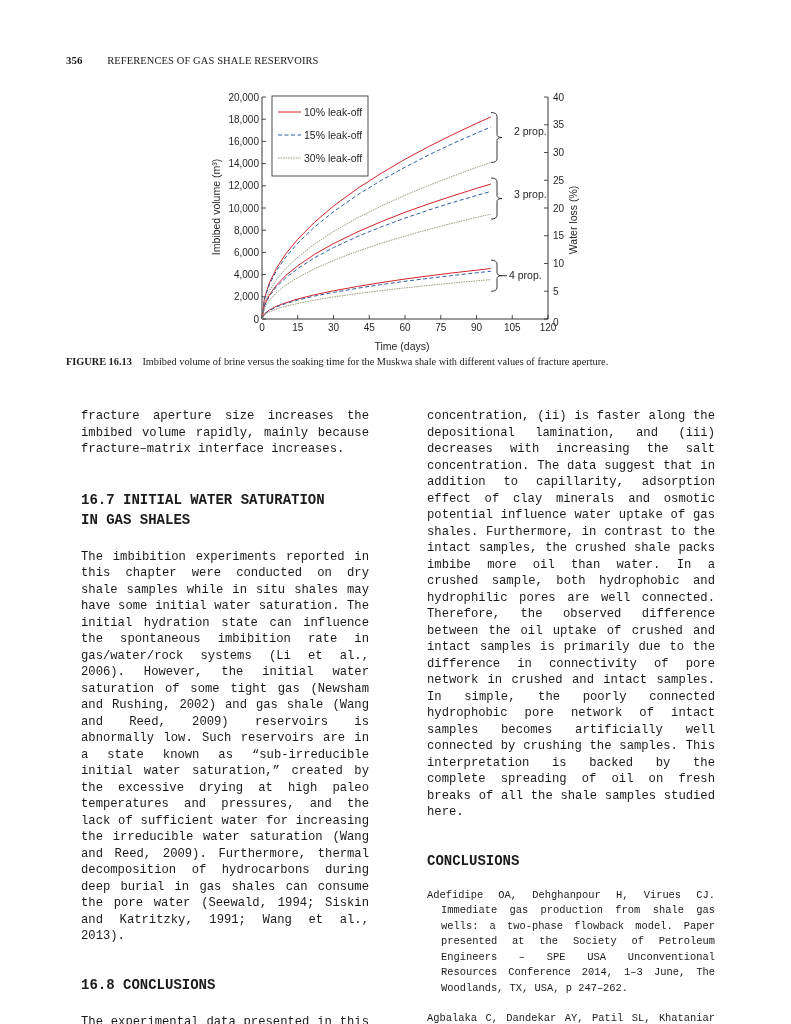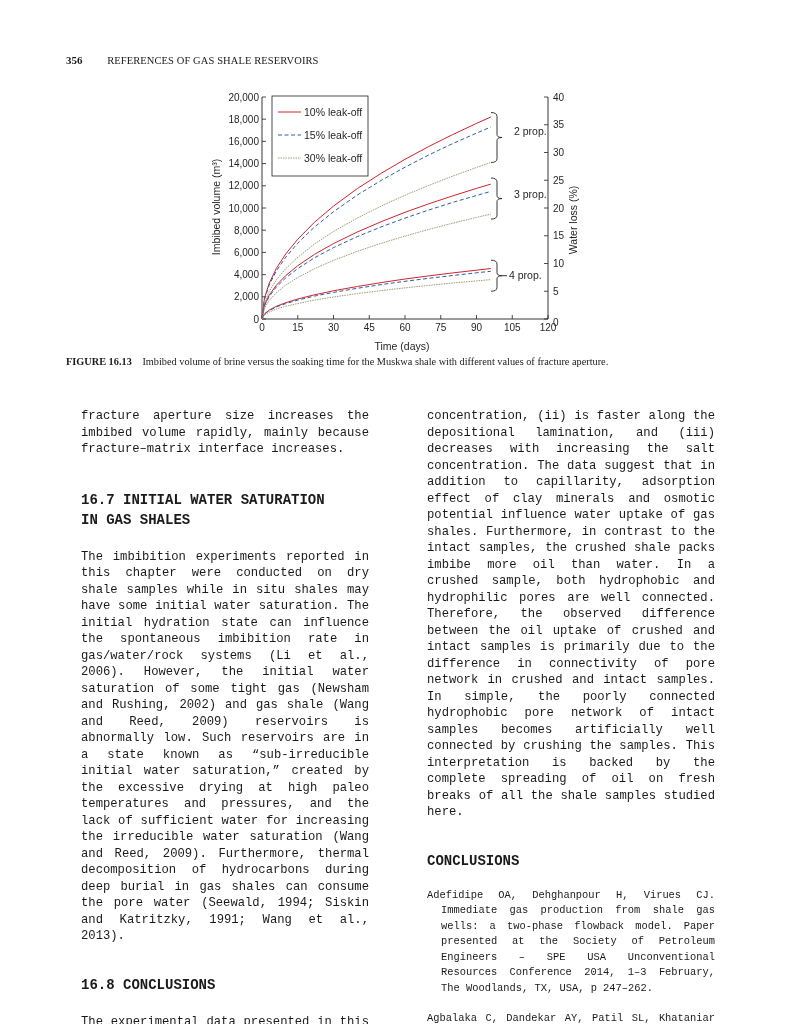--- a/index.html
+++ b/index.html
@@ -135,16 +135,16 @@
   <p class="sec-head" style="margin-top:32px;width:250px;">16.7   INITIAL WATER SATURATION IN GAS SHALES</p>
   <p style="margin-top:19px;">The imbibition experiments reported in this chapter were conducted on dry shale samples while in situ shales may have some initial water saturation. The initial hydration state can influence the spontaneous imbibition rate in gas/water/rock systems (Li et al., 2006). However, the initial water saturation of some tight gas (Newsham and Rushing, 2002) and gas shale (Wang and Reed, 2009) reservoirs is abnormally low. Such reservoirs are in a state known as “sub-irreducible initial water saturation,” created by the excessive drying at high paleo temperatures and pressures, and the lack of sufficient water for increasing the irreducible water saturation (Wang and Reed, 2009). Furthermore, thermal decomposition of hydrocarbons during deep burial in gas shales can consume the pore water (Seewald, 1994; Siskin and Katritzky, 1991; Wang et al., 2013).</p>
   <p class="sec-head" style="margin-top:30px;">16.8   CONCLUSIONS</p>
   <p style="margin-top:19px;">The experimental data presented in this chapter demonstrate the complexity of liquid flow in gas shales. Although the studied samples are strongly oil-wet based on contact angle measurements, water uptake of all intact samples is considerably higher than their oil uptake. This observation indicates that in contrast to the fresh break of the rock samples, the connected pore network, which imbibes a considerable volume of water, is strongly water-wet. The results show that the water imbibition rate (i) is correlated to clay</p>
 </div>
 
 <div class="col" id="right-col">
   <p>concentration, (ii) is faster along the depositional lamination, and (iii) decreases with increasing the salt concentration. The data suggest that in addition to capillarity, adsorption effect of clay minerals and osmotic potential influence water uptake of gas shales. Furthermore, in contrast to the intact samples, the crushed shale packs imbibe more oil than water. In a crushed sample, both hydrophobic and hydrophilic pores are well connected. Therefore, the observed difference between the oil uptake of crushed and intact samples is primarily due to the difference in connectivity of pore network in crushed and intact samples. In simple, the poorly connected hydrophobic pore network of intact samples becomes artificially well connected by crushing the samples. This interpretation is backed by the complete spreading of oil on fresh breaks of all the shale samples studied here.</p>
   <p class="sec-head" style="margin-top:30px;">CONCLUSIONS</p>
   <div style="margin-top:17px;">
-    <p class="ref">Adefidipe OA, Dehghanpour H, Virues CJ. Immediate gas production from shale gas wells: a two-phase flowback model. Paper presented at the Society of Petroleum Engineers – SPE USA Unconventional Resources Conference 2014, 1–3 February, The Woodlands, TX, USA, p 247–262.</p>
+    <p class="ref">Adefidipe OA, Dehghanpour H, Virues CJ. Immediate gas production from shale gas wells: a two-phase flowback model. Paper presented at the Society of Petroleum Engineers – SPE USA Unconventional Resources Conference 2014, 1–3 June, The Woodlands, TX, USA, p 247–262.</p>
     <p class="ref">Agbalaka C, Dandekar AY, Patil SL, Khataniar S, Hemsath JR. The effect of wettability on oil recovery: a review. Paper presented at the SPE Asia Pacific Oil and Gas Conference and Exhibition 2008 – “Gas Now: Delivering on Expectations;” 2008; Perth, Western Australia, Australia, 1, p 73–85.</p>
   </div>
 </div>
 
 </body></html>

